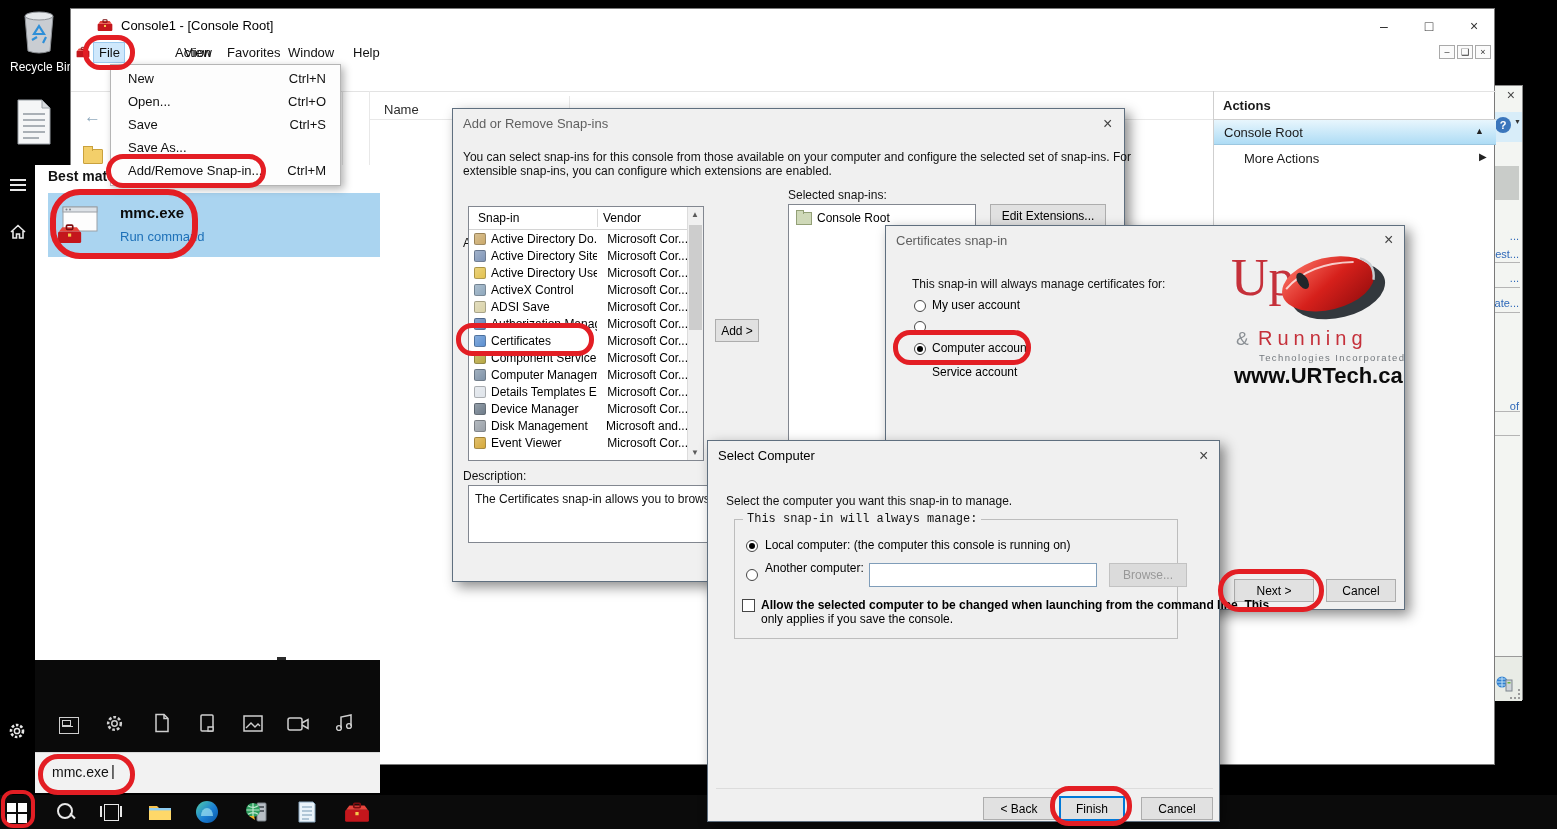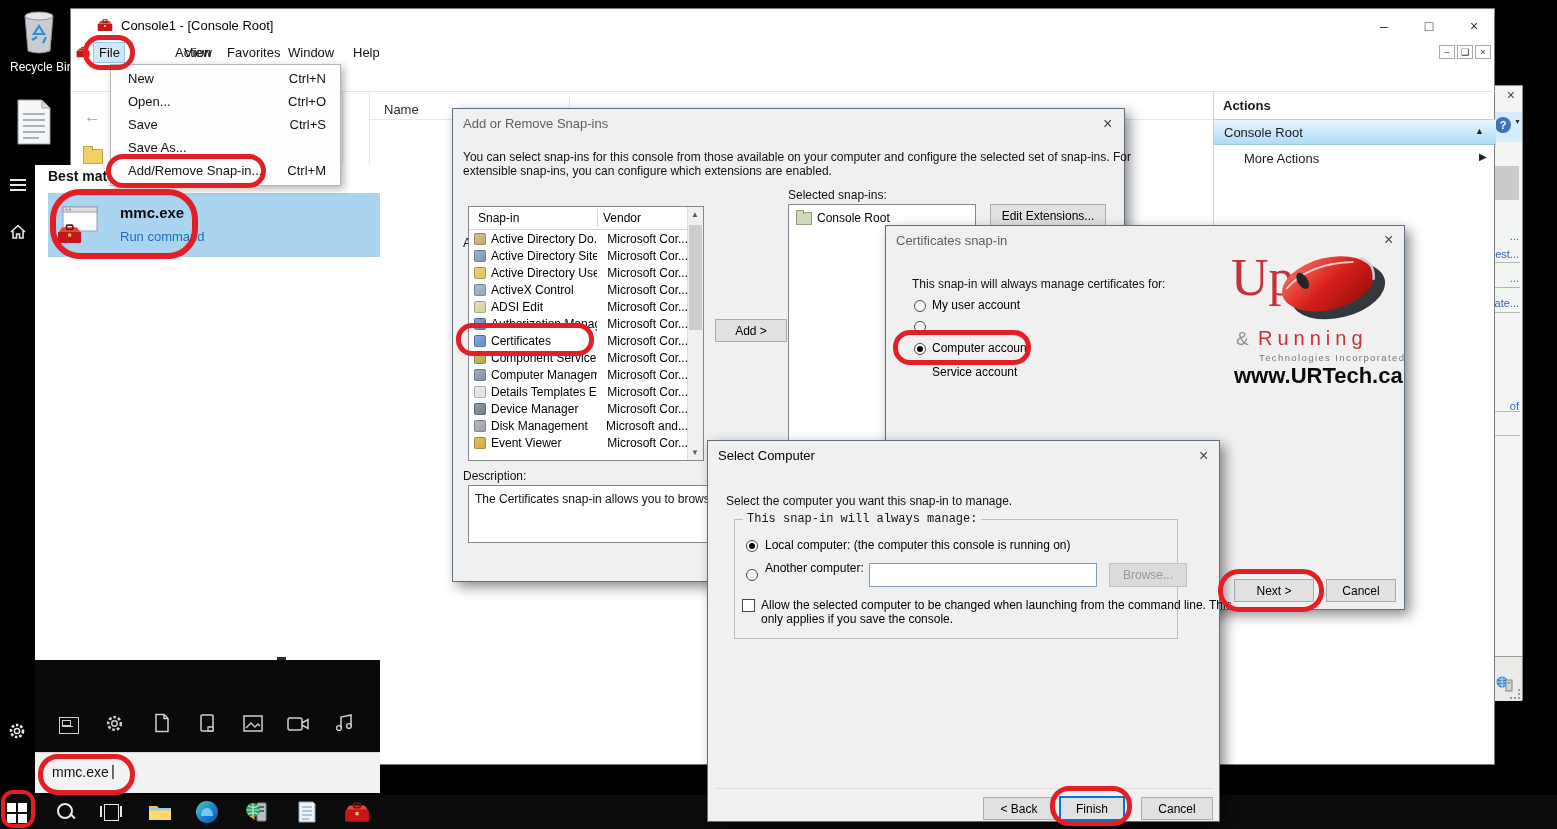--- a/index.html
+++ b/index.html
@@ -176,21 +176,21 @@
             <span class="sn-name">Active Directory Use...</span>
             <span class="sn-vendor">Microsoft Cor...</span>
           </div>
           <div class="sn-row">
             <span class="sn-ic" style="background: linear-gradient(135deg, rgba(255, 255, 255, 0.267), transparent), rgb(143, 168, 189);"></span>
             <span class="sn-name">ActiveX Control</span>
             <span class="sn-vendor">Microsoft Cor...</span>
           </div>
           <div class="sn-row">
             <span class="sn-ic" style="background: linear-gradient(135deg, rgba(255, 255, 255, 0.267), transparent), rgb(217, 210, 168);"></span>
-            <span class="sn-name">ADSI Edit</span>
+            <span class="sn-name">ADSI Save</span>
             <span class="sn-vendor">Microsoft Cor...</span>
           </div>
           <div class="sn-row">
             <span class="sn-ic" style="background: linear-gradient(135deg, rgba(255, 255, 255, 0.267), transparent), rgb(95, 131, 184);"></span>
             <span class="sn-name">Authorization Manager</span>
             <span class="sn-vendor">Microsoft Cor...</span>
           </div>
           <div class="sn-row">
             <span class="sn-ic" style="background: linear-gradient(135deg, rgba(255, 255, 255, 0.267), transparent), rgb(91, 143, 208);"></span>
             <span class="sn-name">Certificates</span>
@@ -227,21 +227,21 @@
             <span class="sn-vendor">Microsoft Cor...</span>
           </div>
         </div>
       <div class="abs" style="right:0;top:0;width:15px;height:253px;background:#f0f0f0;border-left:1px solid #dcdcdc;">
         <div class="txt" style="left:3px;top:3px;font-size:8px;color:#5a5a5a;">▲</div>
         <div class="abs" style="left:1px;top:18px;width:13px;height:105px;background:#cdcdcd;"></div>
         <div class="txt" style="left:3px;bottom:3px;font-size:8px;color:#5a5a5a;">▼</div>
       </div>
     </div>
 
-    <div class="btn" style="left:262px;top:210px;width:72px;height:23px;">Add &gt;</div>
+    <div class="btn" style="left:262px;top:210px;width:44px;height:23px;">Add &gt;</div>
 
     <div class="listbox" style="left:335px;top:95px;width:188px;height:258px;">
       <div class="abs" style="left:3px;top:5px;height:16px;">
         <div class="abs" style="left:4px;top:2px;width:14px;height:11px;background:#cfd9b8;border:1px solid #93a077;">
           <div style="position:absolute;left:-1px;top:-3px;width:6px;height:3px;background:#cfd9b8;border:1px solid #93a077;border-bottom:none;"></div>
         </div>
         <div class="txt" style="left:25px;top:1px;font-size:12px;">Console Root</div>
       </div>
     </div>
 
@@ -347,21 +347,21 @@
       <div class="txt" style="left:8px;top:-8px;font-size:12px;color:#111;background:#f0f0f0;padding:0 4px;">This snap-in will always manage:</div>
     </div>
     <div class="radio on" style="left:38px;top:99px;"></div>
     <div class="txt" style="left:57px;top:97px;font-size:12px;">Local computer:  (the computer this console is running on)</div>
     <div class="radio" style="left:38px;top:128px;"></div>
     <div class="txt" style="left:57px;top:120px;font-size:12px;">Another computer:</div>
     <div class="listbox" style="left:161px;top:122px;width:228px;height:24px;border-color:#7f9db9;"></div>
     <div class="btn btn-dis" style="left:401px;top:122px;width:78px;height:24px;">Browse...</div>
 
     <div class="chkbox" style="left:34px;top:158px;"></div>
-    <div class="txt" style="left:53px;top:157px;font-size:12px;">Allow the selected computer to be changed when launching from the command line.  This</div>
+    <div class="txt" style="left:53px;top:157px;font-size:12px;font-weight:bold;">Allow the selected computer to be changed when launching from the command line.  This</div>
     <div class="txt" style="left:53px;top:171px;font-size:12px;">only applies if you save the console.</div>
 
     <div class="hline" style="left:8px;top:347px;width:497px;background:#dcdcdc;"></div>
     <div class="btn" style="left:275px;top:356px;width:72px;height:23px;">&lt; Back</div>
     <div class="btn btn-def" style="left:351px;top:355px;width:66px;height:25px;">Finish</div>
     <div class="btn" style="left:433px;top:356px;width:72px;height:23px;">Cancel</div>
   </div>
 
   <div class="abs" style="left:0;top:165px;width:380px;height:628px;z-index:7;">
     <div class="abs" style="left:0;top:0;width:35px;height:628px;background:#000;">

